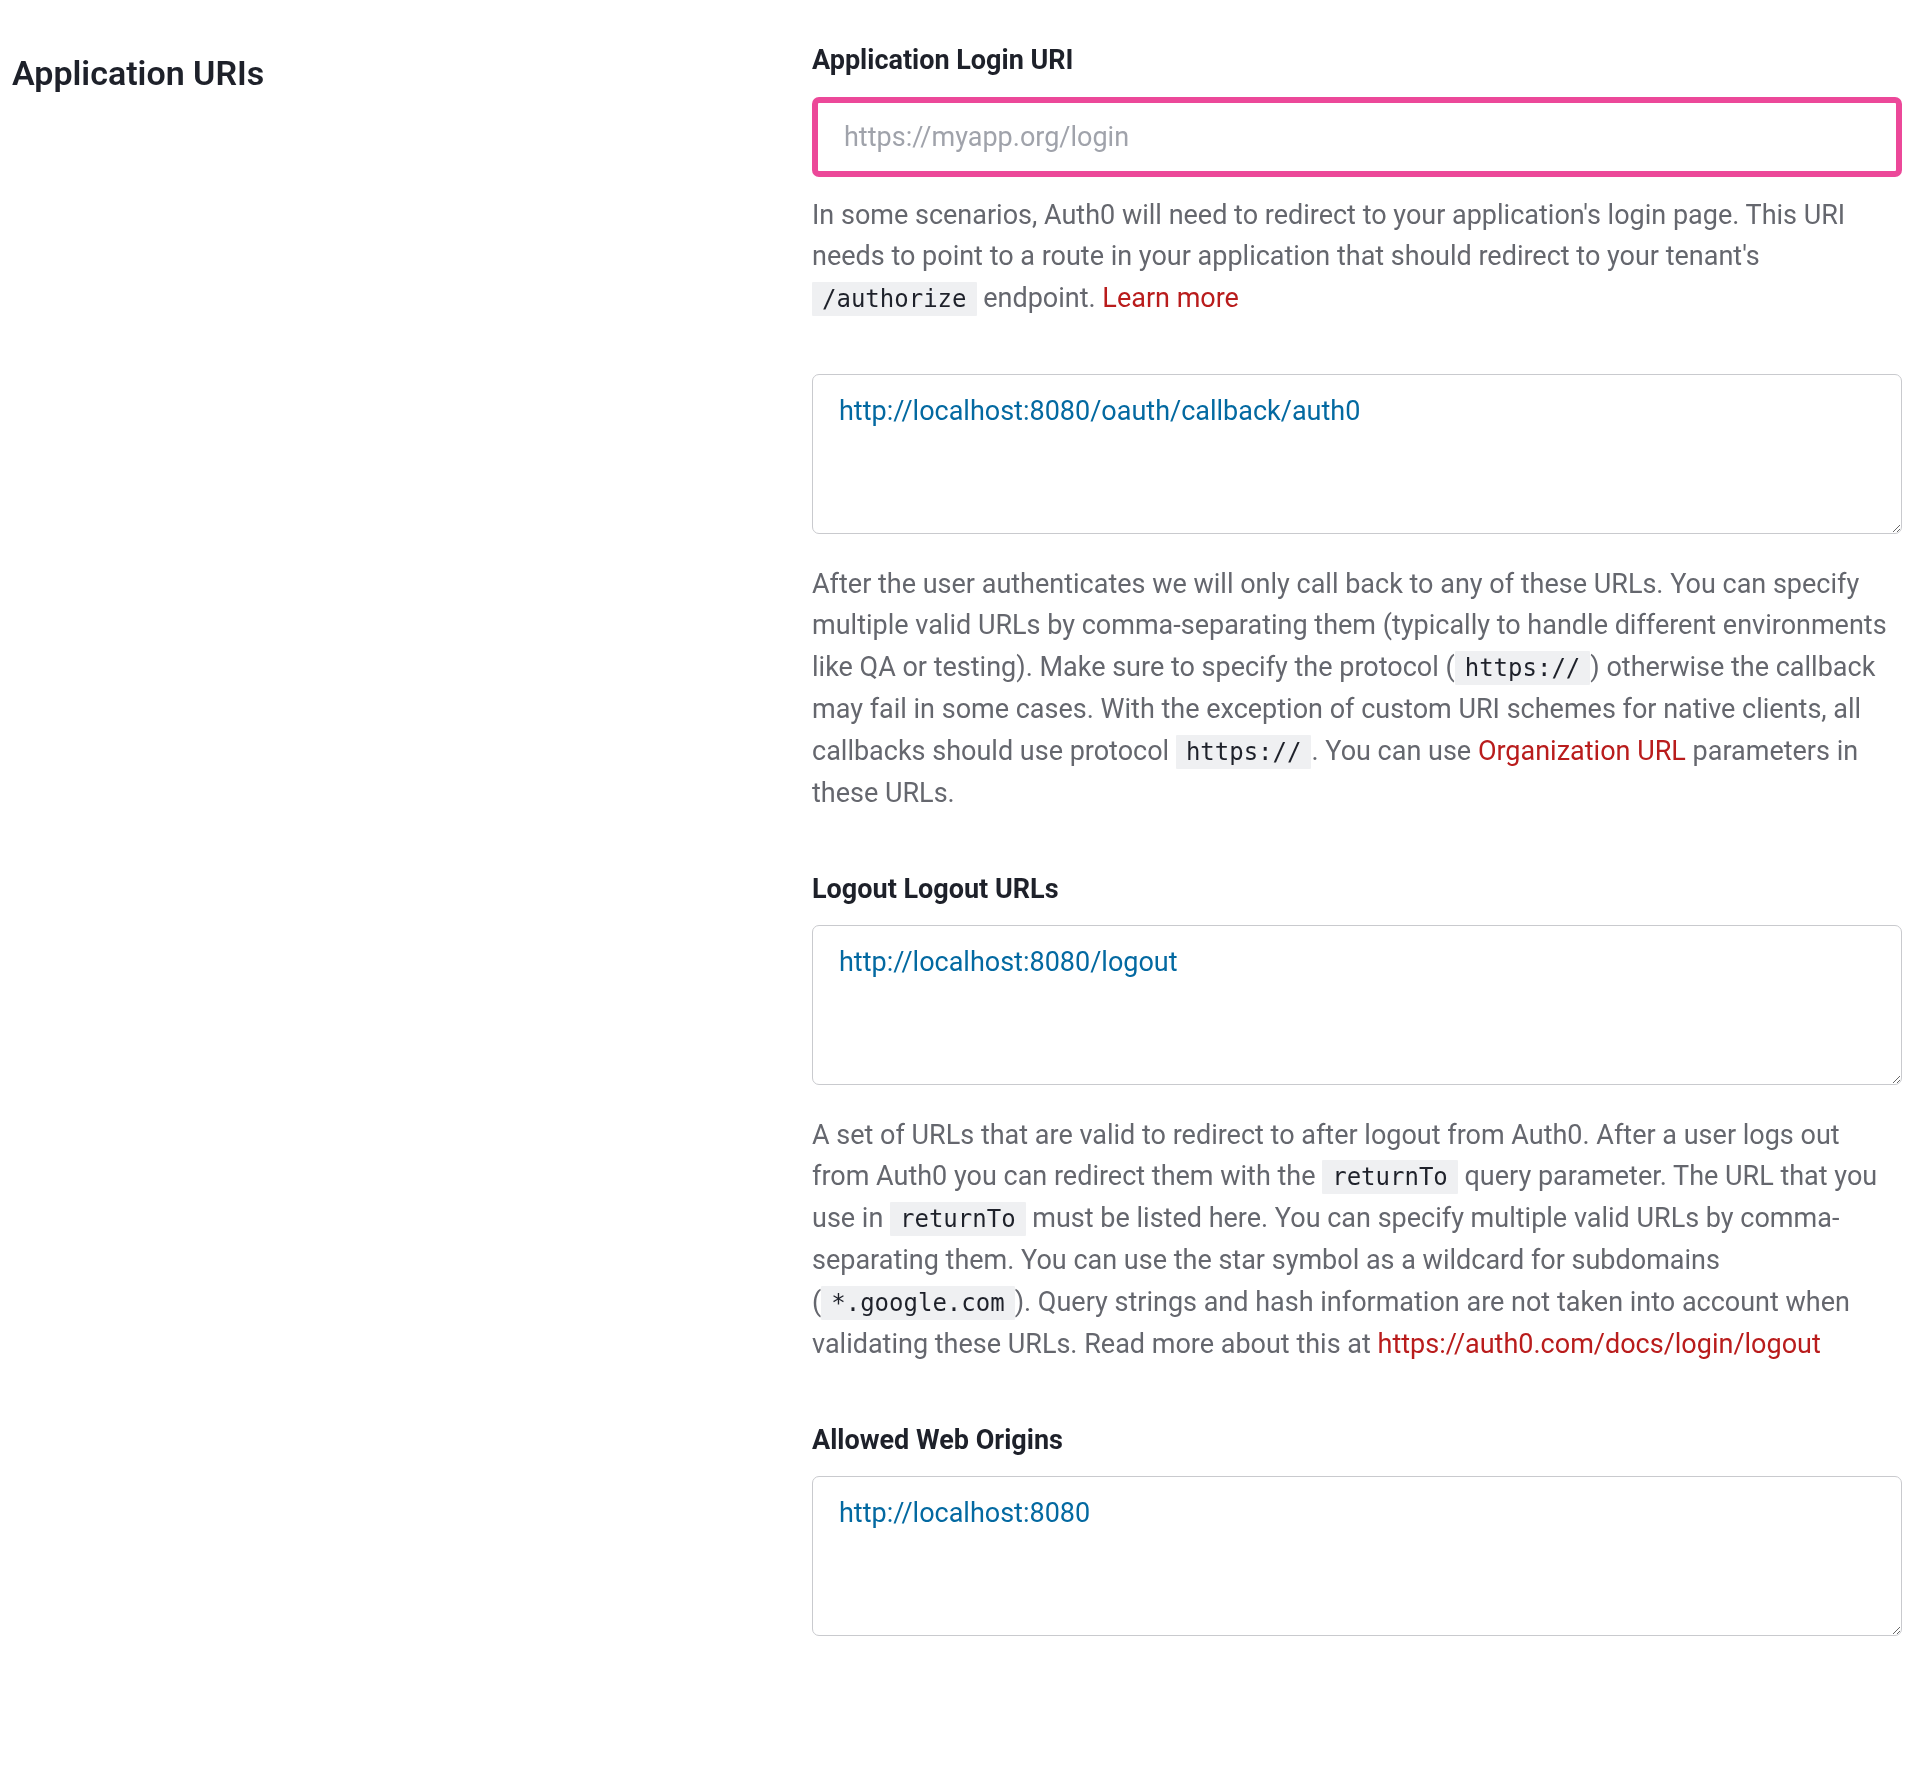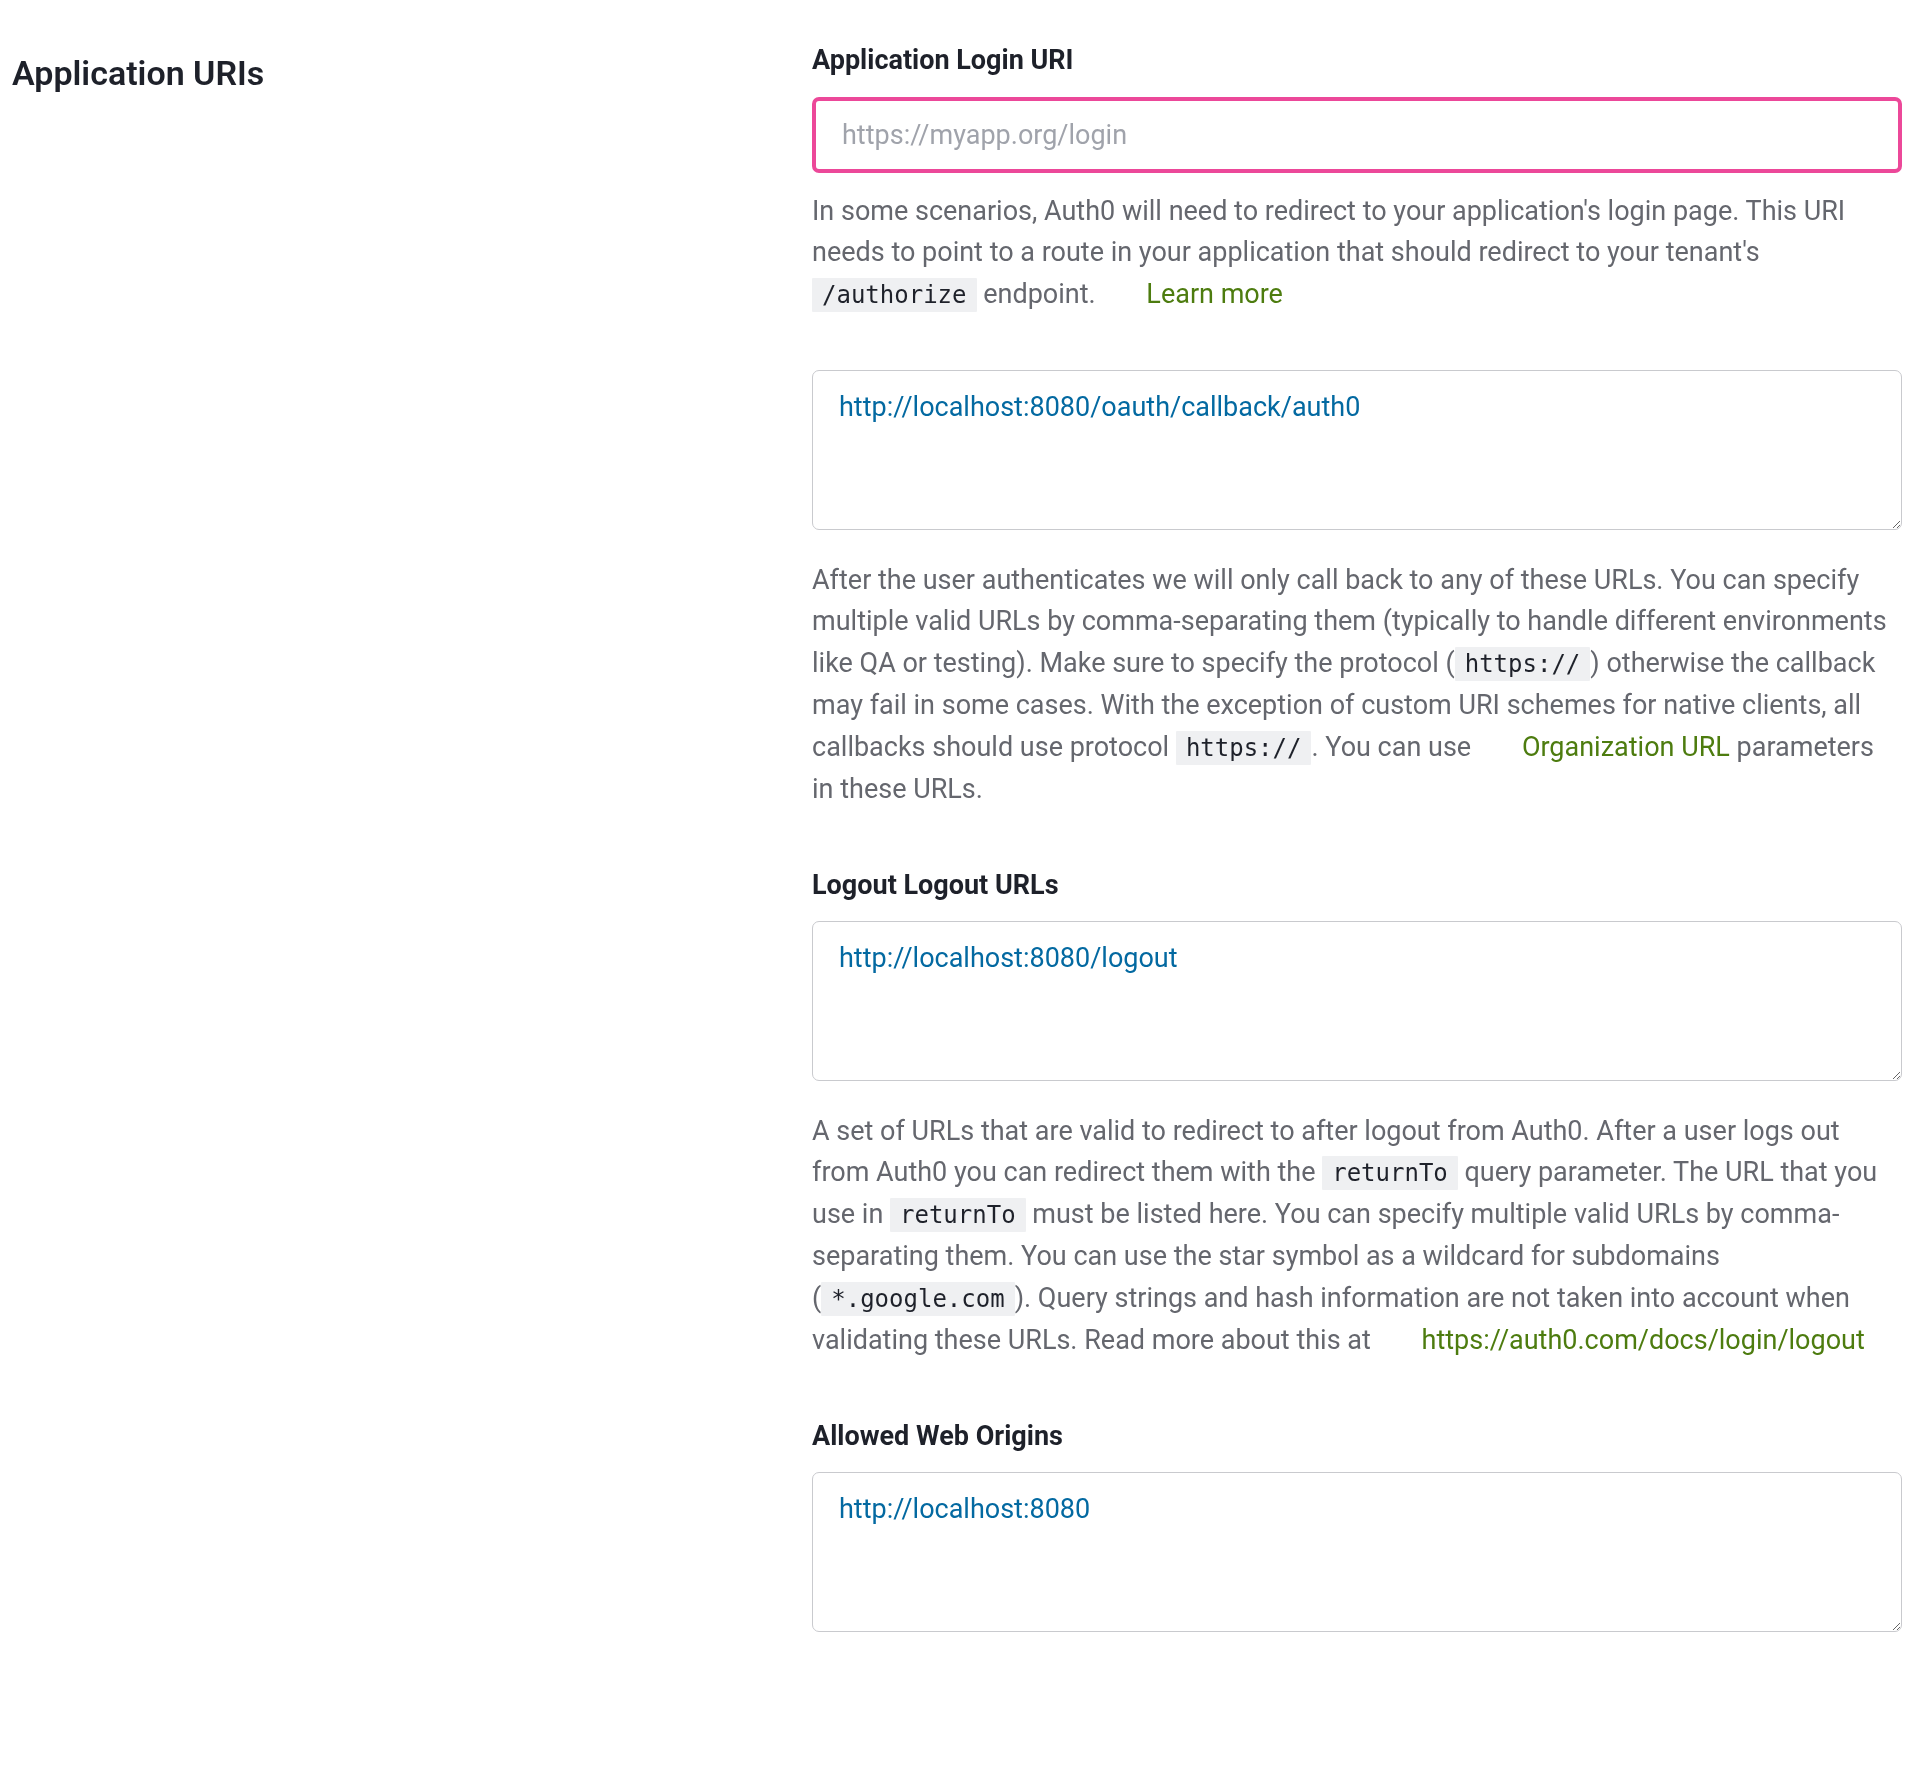--- a/index.html
+++ b/index.html
@@ -40,21 +40,21 @@
       font-size: 27px;
       font-weight: 700;
       color: #1e212a;
       margin-bottom: 16px;
       display: block;
     }
     .text-input {
       width: 100%;
       padding: 18px 26px;
       font-size: 27px;
-      border: 4px solid #ec4899;
+      border: 6px solid #ec4899;
       border-radius: 7px;
       color: #1e212a;
       font-family: inherit;
       background: #ffffff;
     }
     .text-input::placeholder {
       color: #a0a3ab;
     }
     .textarea-input {
       width: 100%;
@@ -69,23 +69,22 @@
       min-height: 160px;
       line-height: 1.4;
     }
     .help-text {
       font-size: 27px;
       color: #65676e;
       margin-top: 18px;
       line-height: 1.55;
     }
     .help-text a {
-      color: #4d7c0f;
+      color: #b91c1c;
       text-decoration: none;
-      margin-left: 44px;
     }
     .help-text code {
       font-family: ui-monospace, SFMono-Regular, "SF Mono", Menlo, Consolas, monospace;
       background: #eff0f2;
       padding: 3px 10px;
       border-radius: 1px;
       font-size: 24px;
       color: #1e212a;
     }
   </style>

